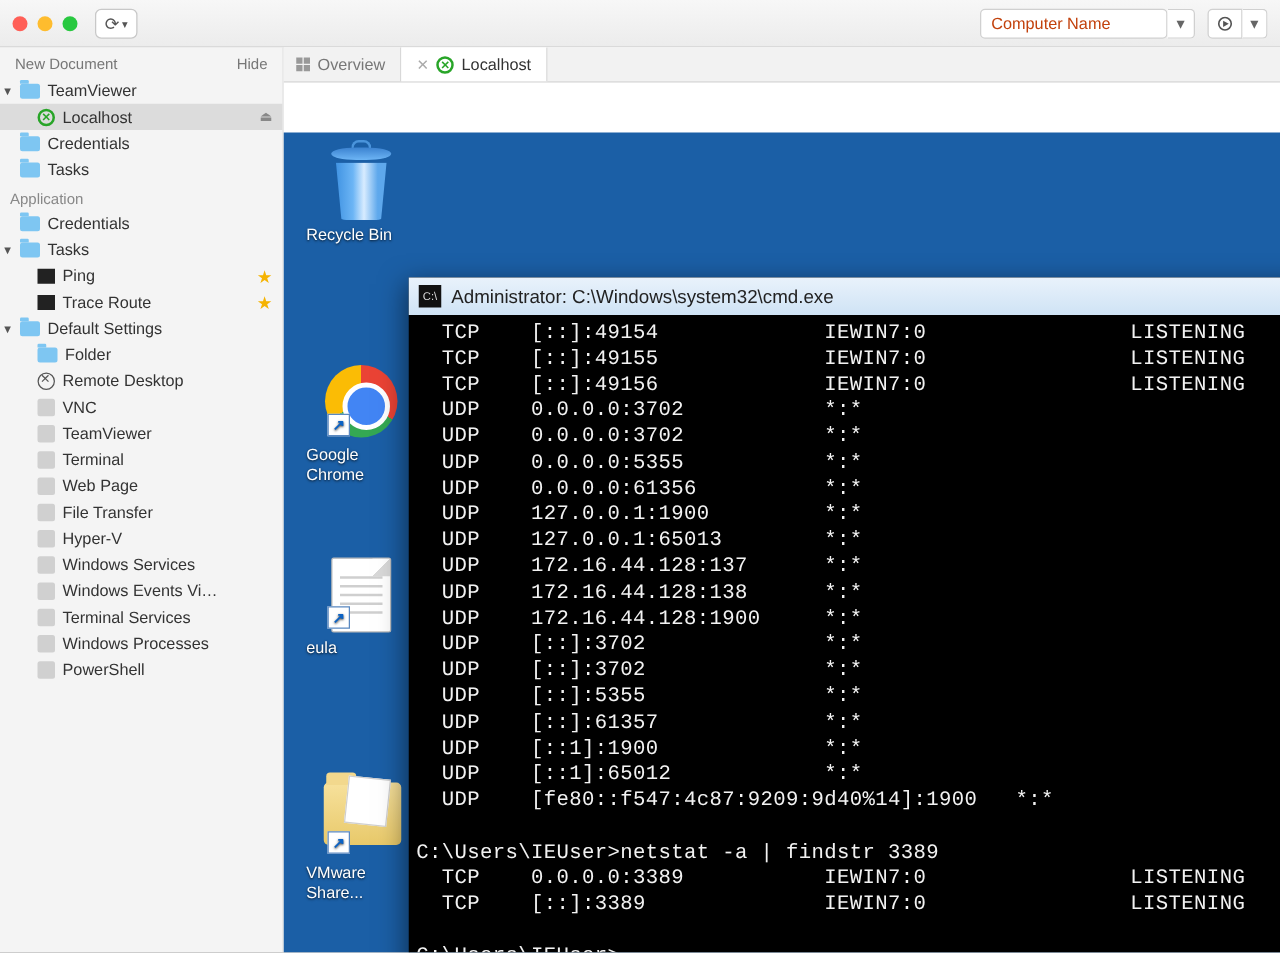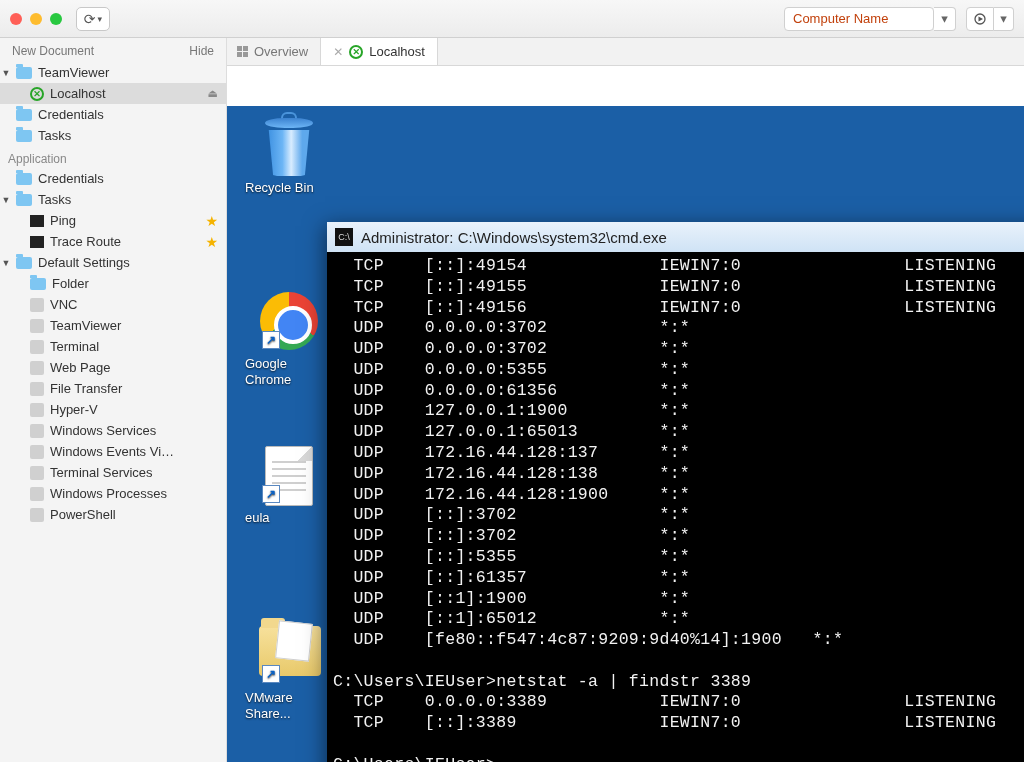--- a/index.html
+++ b/index.html
@@ -173,20 +173,25 @@
     <div class="tree-row">
       <span class="disclosure">▼</span>
       <span class="indent" style="width:4px"></span>
       <span class="folder-ic"></span>
       <span>Default Settings</span>
     </div>
     <div class="tree-row">
         <span class="indent" style="width:30px"></span>
         <span class="folder-ic"></span>
         <span>Folder</span>
+      </div>
+    <div class="tree-row">
+        <span class="indent" style="width:30px"></span>
+        <span class="rd-ic"></span>
+        <span>Remote Desktop</span>
       </div>
     <div class="tree-row">
         <span class="indent" style="width:30px"></span>
         <span class="grey-tag"></span>
         <span>VNC</span>
       </div>
     <div class="tree-row">
         <span class="indent" style="width:30px"></span>
         <span class="grey-tag"></span>
         <span>TeamViewer</span>

